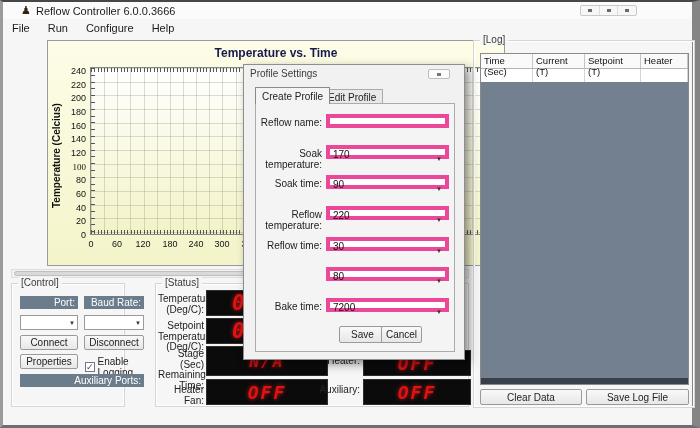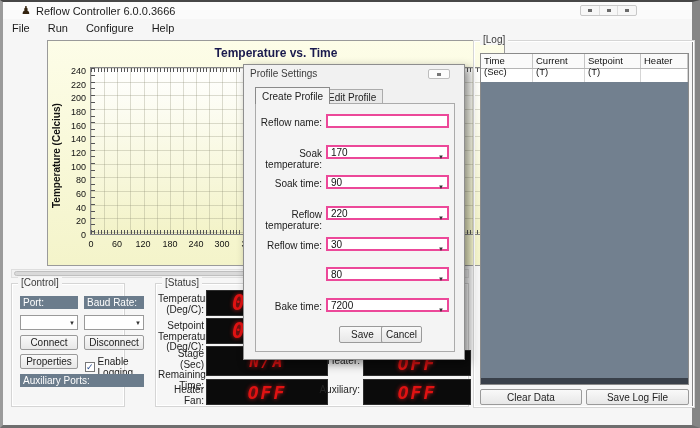--- a/index.html
+++ b/index.html
@@ -37,21 +37,21 @@
   .yaxistitle { left:3px; top:40px; height:150px; writing-mode:vertical-rl; transform:rotate(180deg);
                 font-size:10px; font-weight:bold; color:#111; text-align:center; }
   .xaxistitle { font-size:10px; font-weight:bold; color:#111; }
   
   .hscroll { left:8px; top:267px; width:458px; height:9px; background:#f1f1f1; border:1px solid #dedede; }
   .hthumb { left:2px; top:1px; width:345px; height:5px; background:#d9d9d9; border:1px solid #bfbfbf; border-radius:3px; }
   
   .group { border:1px solid #d5d5d5; box-shadow:inset 0 0 0 1px #fff; }
   .grouplabel { top:-7px; left:6px; background:#f6f6f6; padding:0 3px; font-size:10px; color:#3a3a3a; }
   
-  .slatehdr { background:#6b7c8c; color:#fff; font-size:10px; padding:1px 3px; height:13px; }
+  .slatehdr { background:#6b7c8c; color:#fff; font-size:10px; padding:1px 3px; height:13px;text-align:right; }
   .combo { background:#fff; border:1px solid #9a9a9a; height:15px; font-size:10px; color:#111; }
   .combo .arr { position:absolute; right:2px; top:4px; font-size:6px; color:#333; }
   .btn { background:linear-gradient(180deg,#f9f9f9,#e7e7e7); border:1px solid #9a9a9a; border-radius:2px;
          font-size:10px; color:#222; display:flex; align-items:center; justify-content:center; }
   .chk { width:10px; height:10px; background:#fff; border:1px solid #777; font-size:9px; line-height:9px;
          text-align:center; color:#2a4d8f; }
   
   .stlabel { font-size:10px; color:#222; text-align:right; line-height:1.05; }
   .led { background:#0b0b0b; border:1px solid #2e2e2e; color:#e01212; overflow:hidden;
          font-family:"DejaVu Sans Mono",monospace; font-weight:bold; font-style:italic;
@@ -74,21 +74,21 @@
             border:1px solid #8e8e8e; box-shadow:4px 4px 9px rgba(0,0,0,.45); }
   .dlgtitle { left:6px; top:3px; font-size:10px; color:#3c3c3c; }
   .dlgbtn { right:14px; top:4px; width:22px; height:10px; background:#fcfcfc; border:1px solid #bdbdbd;
             border-radius:2px; display:flex; align-items:center; justify-content:center; }
   .dlgbtn i { display:block; width:4px; height:3px; background:#777; }
   .tab { font-size:10px; color:#222; display:flex; align-items:center; padding:0 6px; }
   .tab.sel { left:11px; top:22px; height:17px; background:#f4f4f4; border:1px solid #8a8a8a; border-bottom:none; z-index:2; }
   .tab.uns { left:77px; top:24px; height:15px; background:#e9e9e9; border:1px solid #ababab; border-bottom:none; }
   .tabpanel { left:11px; top:38px; width:200px; height:249px; border:1px solid #ababab; background:#f4f4f4; }
   .flabel { font-size:10px; color:#222; text-align:right; width:72px; }
-  .field { left:82px; width:123px; height:14px; background:#fff; border:2px solid #ec4899; font-size:10px;
+  .field { left:82px; width:123px; height:14px; background:#fff; border:4px solid #ec4899; font-size:10px;
            color:#111; padding:0 3px; line-height:12px; }
 </style>
 </head>
 <body>
 
 <div id="win">
 
   <div class="abs titlebar">
     <span class="abs appicon">♟</span>
     <span class="abs apptitle">Reflow Controller 6.0.0.3666</span>
@@ -121,21 +121,21 @@
       <div class="abs ticksy"></div>
     </div>
 
     <span class="abs ylab" style="left:16px;top:25px;">240</span>
     <span class="abs ylab" style="left:16px;top:39px;">220</span>
     <span class="abs ylab" style="left:16px;top:52px;">200</span>
     <span class="abs ylab" style="left:16px;top:66px;">180</span>
     <span class="abs ylab" style="left:16px;top:80px;">160</span>
     <span class="abs ylab" style="left:16px;top:93px;">140</span>
     <span class="abs ylab" style="left:16px;top:107px;">120</span>
-    <span class="abs ylab" style="left:16px;top:121px;">100</span>
+    <span class="abs ylab" style="left:16px;top:121px;font-family:Liberation Serif, serif;">100</span>
     <span class="abs ylab" style="left:16px;top:134px;">80</span>
     <span class="abs ylab" style="left:16px;top:148px;">60</span>
     <span class="abs ylab" style="left:16px;top:162px;">40</span>
     <span class="abs ylab" style="left:16px;top:175px;">20</span>
     <span class="abs ylab" style="left:16px;top:189px;">0</span>
 
     <span class="abs xlab" style="left:30px;top:198px;">0</span>
     <span class="abs xlab" style="left:56px;top:198px;">60</span>
     <span class="abs xlab" style="left:82px;top:198px;">120</span>
     <span class="abs xlab" style="left:109px;top:198px;">180</span>

